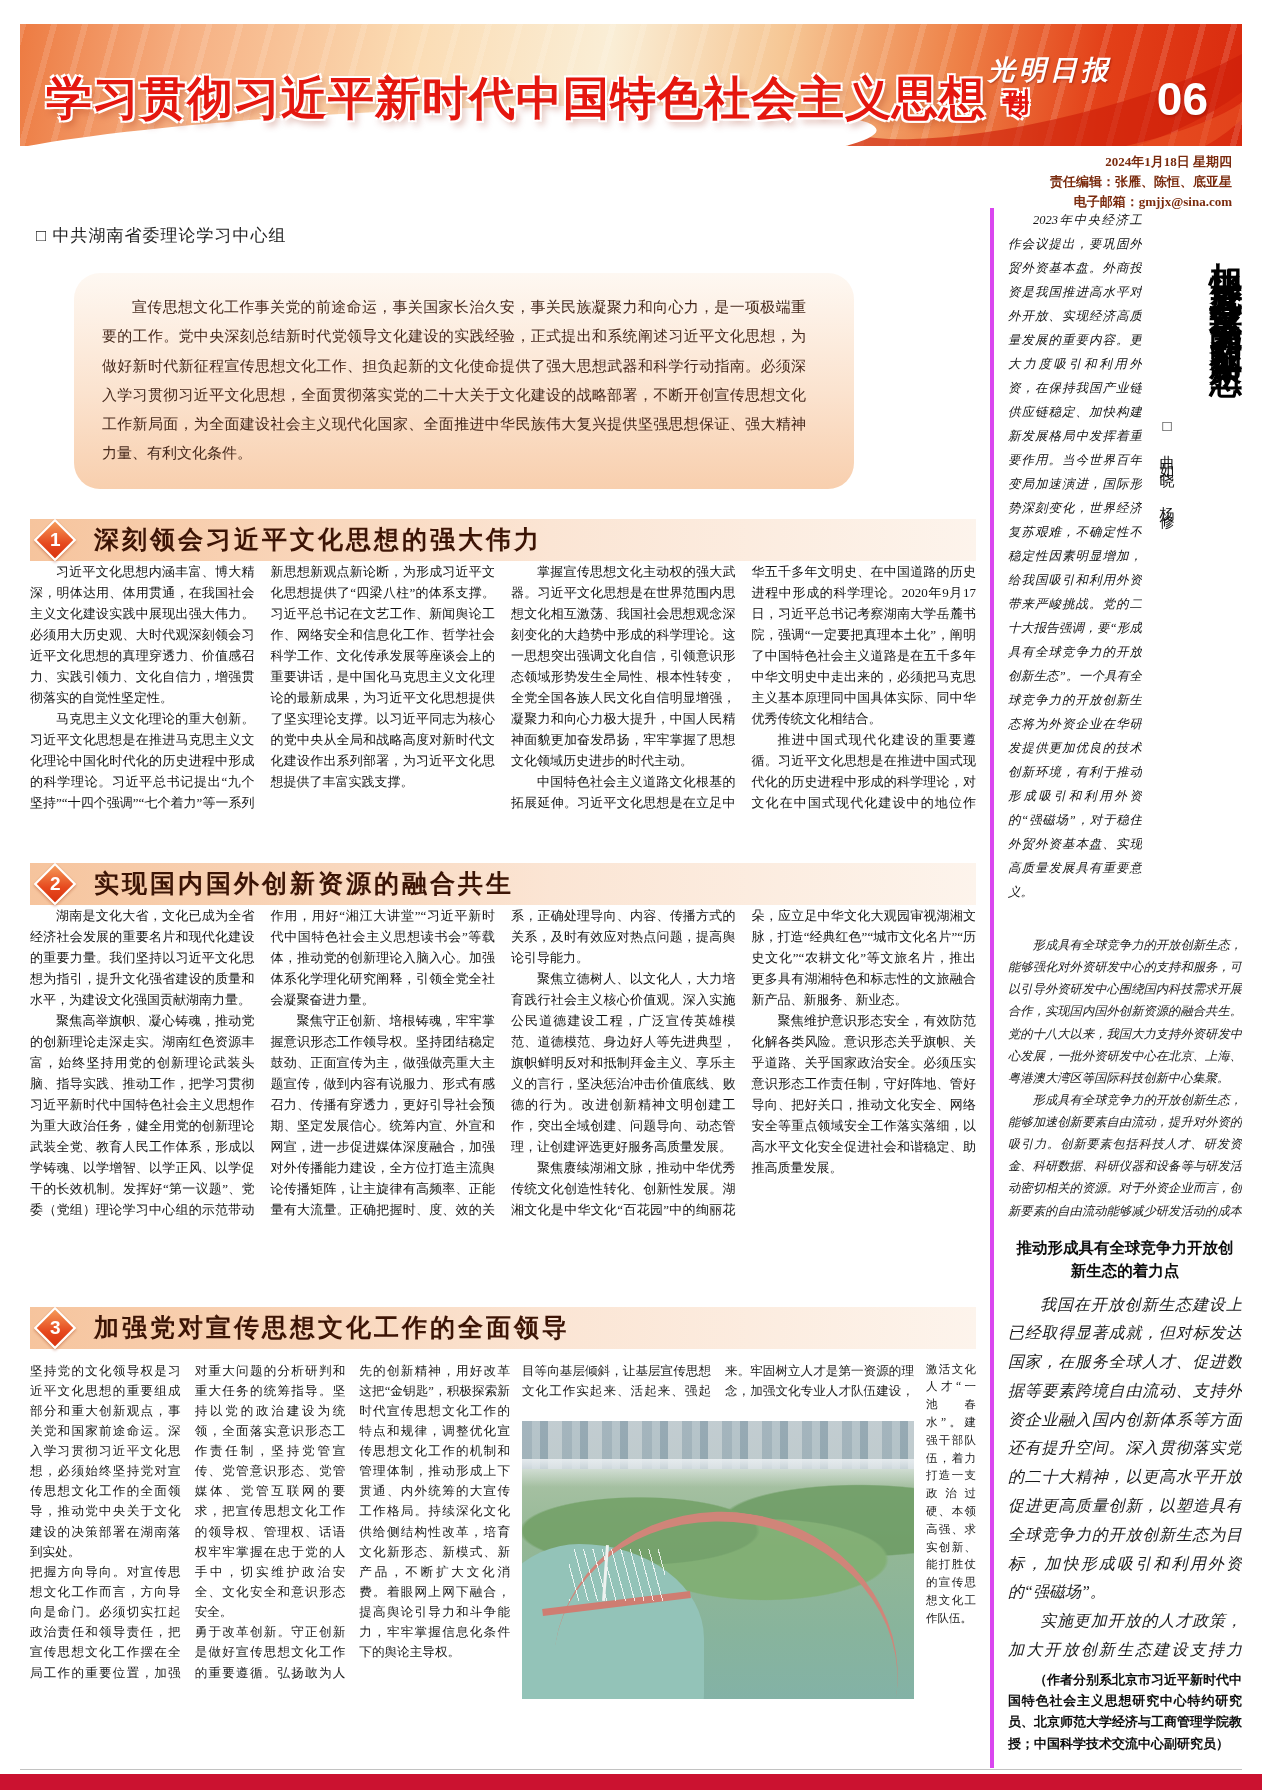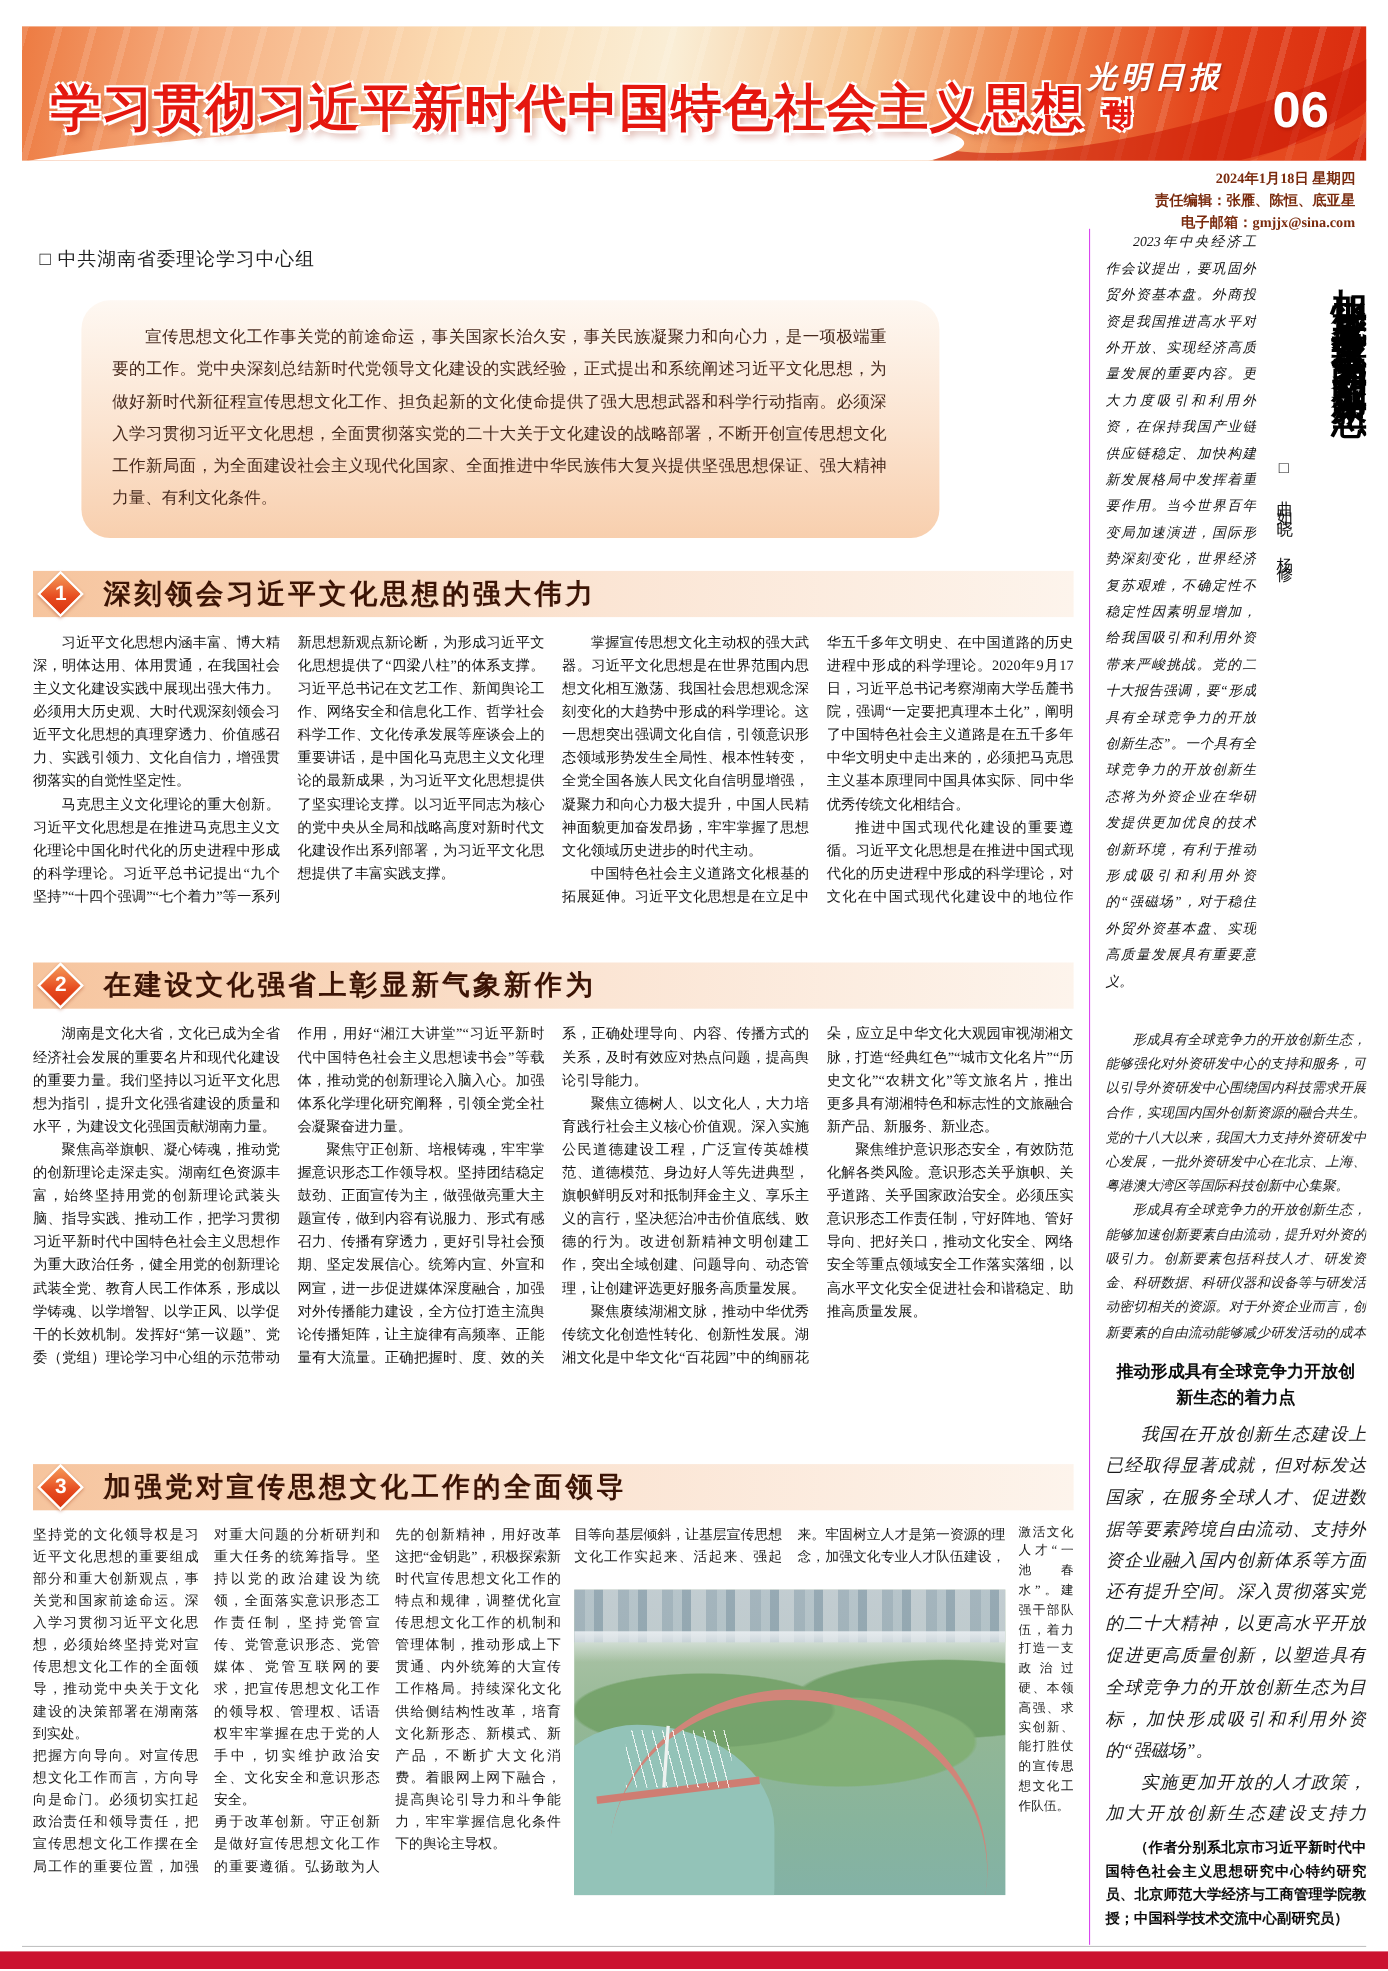--- a/index.html
+++ b/index.html
@@ -43,42 +43,42 @@
   .page-num { position:absolute; right:34px; top:48px; z-index:4; color:#fff;
     font-family:"Liberation Sans","DejaVu Sans",sans-serif; font-size:46px; font-weight:bold;
     text-shadow:1px 2px 3px rgba(120,10,0,.4); }
 
   .dateblock { position:absolute; right:30px; top:152px; text-align:right;
     color:#7a2b0e; font-weight:bold; font-size:13px; line-height:1.55; z-index:5; }
 
   
   .content { position:absolute; left:30px; top:208px; width:1212px; height:1560px; display:flex; }
   .main-col { width:946px; }
-  .side-col { width:252px; margin-left:14px; padding-left:14px; border-left:1px solid #d946ef; }
+  .side-col { width:252px; margin-left:14px; padding-left:14px; border-left:4px solid #d946ef; }
 
   
   .headline { margin-top:22px; font-size:43px; font-weight:900; color:#050505;
     line-height:1.32; letter-spacing:2px; }
   .byline { margin:16px 0 0 6px; font-size:17px; color:#222; letter-spacing:1px; }
   .intro-box { margin:26px 122px 0 44px; padding:20px 48px 20px 28px;
     background:linear-gradient(180deg,#fef8f2 0%,#fbe3cf 55%,#f8cfae 100%);
     border-radius:26px; font-size:15px; line-height:1.95; color:#46291c; text-align:justify; }
   .intro-box p { text-indent:2em; }
 
   .sec-band { margin-top:30px; height:42px; display:flex; align-items:center;
     background:linear-gradient(90deg,#f6c49d 0%,#fbe5d4 55%,#fdf4ec 100%); }
   .sec-badge { width:30px; height:30px; margin-left:10px; transform:rotate(45deg);
     background:linear-gradient(135deg,#f59a58 0%,#e6491e 60%,#d9330f 100%);
     display:flex; align-items:center; justify-content:center; border:2px solid #fff;
     box-shadow:1px 1px 3px rgba(160,50,10,.4); flex:0 0 auto; }
   .sec-badge span { transform:rotate(-45deg); color:#fff; font-weight:bold;
     font-family:"Liberation Sans","DejaVu Sans",sans-serif; font-size:19px; }
   .sec-title { margin-left:24px; font-size:25px; font-weight:900; color:#3c1405; letter-spacing:3px; }
 
-  .cols4 { margin-top:12px; column-count:4; column-gap:16px; text-align:justify;
+  .cols4 { margin-top:0; column-count:4; column-gap:16px; text-align:justify;
     font-size:13px; line-height:1.62; color:#141414; overflow:hidden; }
   .cols4 p, .cols3 p, .narrow p, .wide p { text-indent:2em; }
   .s1-body { height:272px; }
   .s2-body { height:372px; }
 
   .s3-wrap { margin-top:12px; height:338px; display:flex; overflow:hidden; }
   .s3-left { width:480px; column-count:3; column-gap:14px; text-align:justify;
     font-size:12.6px; line-height:1.6; overflow:hidden; }
   .s3-mid { width:392px; margin-left:12px; display:flex; flex-direction:column; }
   .s3-top { height:54px; column-count:2; column-gap:14px; text-align:justify;
@@ -182,21 +182,21 @@
           <p>马克思主义文化理论的重大创新。习近平文化思想是在推进马克思主义文化理论中国化时代化的历史进程中形成的科学理论。习近平总书记提出“九个坚持”“十四个强调”“七个着力”等一系列新思想新观点新论断，为形成习近平文化思想提供了“四梁八柱”的体系支撑。习近平总书记在文艺工作、新闻舆论工作、网络安全和信息化工作、哲学社会科学工作、文化传承发展等座谈会上的重要讲话，是中国化马克思主义文化理论的最新成果，为习近平文化思想提供了坚实理论支撑。以习近平同志为核心的党中央从全局和战略高度对新时代文化建设作出系列部署，为习近平文化思想提供了丰富实践支撑。</p>
           <p>掌握宣传思想文化主动权的强大武器。习近平文化思想是在世界范围内思想文化相互激荡、我国社会思想观念深刻变化的大趋势中形成的科学理论。这一思想突出强调文化自信，引领意识形态领域形势发生全局性、根本性转变，全党全国各族人民文化自信明显增强，凝聚力和向心力极大提升，中国人民精神面貌更加奋发昂扬，牢牢掌握了思想文化领域历史进步的时代主动。</p>
           <p>中国特色社会主义道路文化根基的拓展延伸。习近平文化思想是在立足中华五千多年文明史、在中国道路的历史进程中形成的科学理论。2020年9月17日，习近平总书记考察湖南大学岳麓书院，强调“一定要把真理本土化”，阐明了中国特色社会主义道路是在五千多年中华文明史中走出来的，必须把马克思主义基本原理同中国具体实际、同中华优秀传统文化相结合。</p>
           <p>推进中国式现代化建设的重要遵循。习近平文化思想是在推进中国式现代化的历史进程中形成的科学理论，对文化在中国式现代化建设中的地位作用、方针原则、使命任务提供了科学指引。在地位作用上，指出统筹推进“五位一体”总体布局、协调推进“四个全面”战略布局，文化是重要内容，战胜前进道路上各种风险挑战，文化是重要力量源泉。</p>
         </div>
 
       <div class="sec-band">
         <div class="sec-badge">
           <span>2</span>
         </div>
-        <div class="sec-title">在建设文化强省上彰显新气象新作为</div>
+        <div class="sec-title">实现国内国外创新资源的融合共生</div>
       </div>
       <div class="cols4 s2-body">
           <p>湖南是文化大省，文化已成为全省经济社会发展的重要名片和现代化建设的重要力量。我们坚持以习近平文化思想为指引，提升文化强省建设的质量和水平，为建设文化强国贡献湖南力量。</p>
           <p>聚焦高举旗帜、凝心铸魂，推动党的创新理论走深走实。湖南红色资源丰富，始终坚持用党的创新理论武装头脑、指导实践、推动工作，把学习贯彻习近平新时代中国特色社会主义思想作为重大政治任务，健全用党的创新理论武装全党、教育人民工作体系，形成以学铸魂、以学增智、以学正风、以学促干的长效机制。发挥好“第一议题”、党委（党组）理论学习中心组的示范带动作用，用好“湘江大讲堂”“习近平新时代中国特色社会主义思想读书会”等载体，推动党的创新理论入脑入心。加强体系化学理化研究阐释，引领全党全社会凝聚奋进力量。</p>
           <p>聚焦守正创新、培根铸魂，牢牢掌握意识形态工作领导权。坚持团结稳定鼓劲、正面宣传为主，做强做亮重大主题宣传，做到内容有说服力、形式有感召力、传播有穿透力，更好引导社会预期、坚定发展信心。统筹内宣、外宣和网宣，进一步促进媒体深度融合，加强对外传播能力建设，全方位打造主流舆论传播矩阵，让主旋律有高频率、正能量有大流量。正确把握时、度、效的关系，正确处理导向、内容、传播方式的关系，及时有效应对热点问题，提高舆论引导能力。</p>
           <p>聚焦立德树人、以文化人，大力培育践行社会主义核心价值观。深入实施公民道德建设工程，广泛宣传英雄模范、道德模范、身边好人等先进典型，旗帜鲜明反对和抵制拜金主义、享乐主义的言行，坚决惩治冲击价值底线、败德的行为。改进创新精神文明创建工作，突出全域创建、问题导向、动态管理，让创建评选更好服务高质量发展。</p>
           <p>聚焦赓续湖湘文脉，推动中华优秀传统文化创造性转化、创新性发展。湖湘文化是中华文化“百花园”中的绚丽花朵，应立足中华文化大观园审视湖湘文脉，打造“经典红色”“城市文化名片”“历史文化”“农耕文化”等文旅名片，推出更多具有湖湘特色和标志性的文旅融合新产品、新服务、新业态。</p>
           <p>聚焦维护意识形态安全，有效防范化解各类风险。意识形态关乎旗帜、关乎道路、关乎国家政治安全。必须压实意识形态工作责任制，守好阵地、管好导向、把好关口，推动文化安全、网络安全等重点领域安全工作落实落细，以高水平文化安全促进社会和谐稳定、助推高质量发展。</p>
         </div>
 

